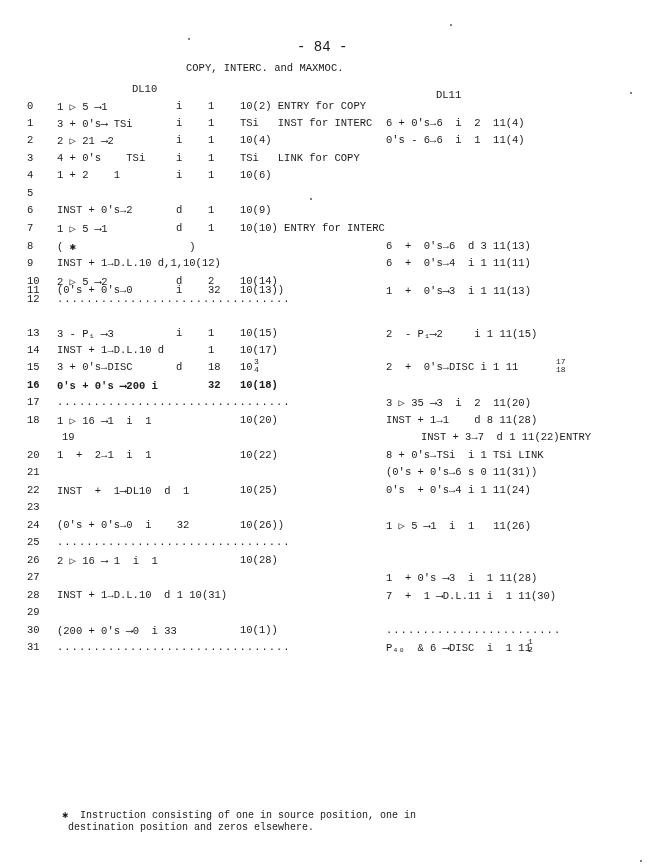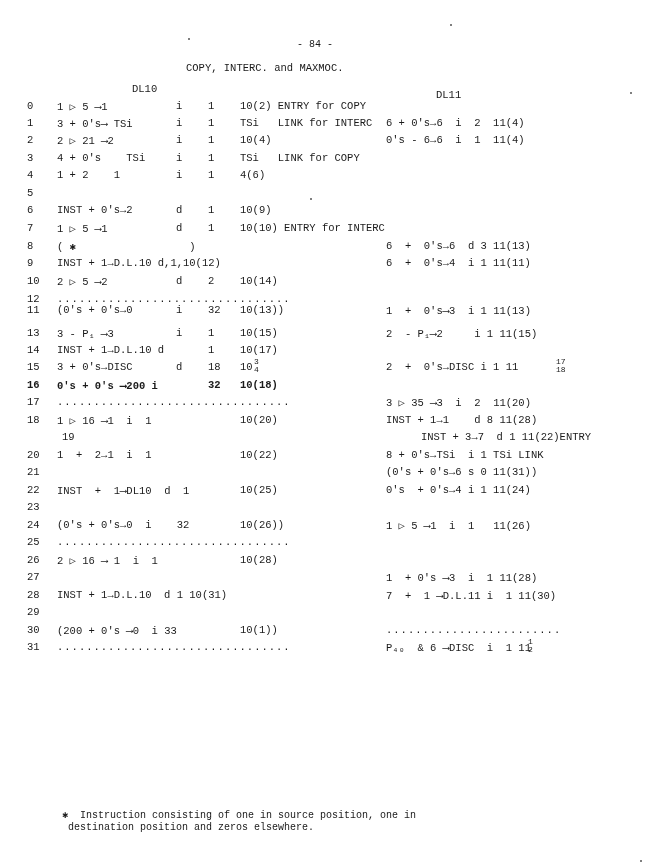--- a/index.html
+++ b/index.html
@@ -2,21 +2,21 @@
 <html><head>
   <meta charset="utf-8">
   <style>
     html, body { margin: 0; padding: 0; background: #ffffff; }
     body {
       width: 650px; height: 868px; position: relative; overflow: hidden;
       font-family: "Liberation Mono", "DejaVu Sans Mono", monospace;
       color: #1a1a1a; font-size: 10.5px;
     }
     .abs { position: absolute; white-space: pre; line-height: 1; }
-    .page-num { left: 297px; top: 40px; font-size: 10px; }
+    .page-num { left: 297px; top: 40px; font-size: 14px; }
     .title { left: 186px; top: 63px; font-size: 10.5px; }
     .hdr-dl10 { left: 132px; top: 84px; }
     .hdr-dl11 { left: 428px; top: 90px; padding-left: 8px; }
     .row { position: absolute; left: 0; width: 650px; height: 14px; }
     .row .ln  { position: absolute; left: 27px; }
     .row .a   { position: absolute; left: 57px; }
     .row .b   { position: absolute; left: 176px; }
     .row .c   { position: absolute; left: 208px; }
     .row .d   { position: absolute; left: 240px; }
     .row .r   { position: absolute; left: 386px; }
@@ -41,21 +41,21 @@
       <span class="b">i</span>
       <span class="c">1</span>
       <span class="d">10(2) ENTRY for COPY</span>
       <span class="r"></span>
     </div>
     <div class="row" style="top: 117px;">
       <span class="ln">1</span>
       <span class="a">3 + 0's⟶ TSi</span>
       <span class="b">i</span>
       <span class="c">1</span>
-      <span class="d">TSi   LINK for INTERC</span>
+      <span class="d">TSi   INST for INTERC</span>
       <span class="r">6 + 0's→6  i  2  11(4)</span>
     </div>
     <div class="row" style="top: 134px;">
       <span class="ln">2</span>
       <span class="a">2 ▷ 21 ⟶2</span>
       <span class="b">i</span>
       <span class="c">1</span>
       <span class="d">10(4)</span>
       <span class="r">0's - 6→6  i  1  11(4)</span>
     </div>
@@ -65,21 +65,21 @@
       <span class="b">i</span>
       <span class="c">1</span>
       <span class="d">TSi   LINK for COPY</span>
       <span class="r"></span>
     </div>
     <div class="row" style="top: 169px;">
       <span class="ln">4</span>
       <span class="a">1 + 2    1</span>
       <span class="b">i</span>
       <span class="c">1</span>
-      <span class="d">4(6)</span>
+      <span class="d">10(6)</span>
       <span class="r"></span>
     </div>
     <div class="row" style="top: 187px;">
       <span class="ln">5</span>
       <span class="a"></span>
       <span class="b"></span>
       <span class="c"></span>
       <span class="d"></span>
       <span class="r"></span>
     </div>
@@ -116,21 +116,21 @@
       <span class="r">6  +  0's→4  i 1 11(11)</span>
     </div>
     <div class="row" style="top: 275px;">
       <span class="ln">10</span>
       <span class="a">2 ▷ 5 ⟶2</span>
       <span class="b">d</span>
       <span class="c">2</span>
       <span class="d">10(14)</span>
       <span class="r"></span>
     </div>
-    <div class="row" style="top: 304px; text-align: right;">
+    <div class="row" style="top: 284px; text-align: right;">
       <span class="ln">11</span>
       <span class="a">(0's + 0's→0</span>
       <span class="b">i</span>
       <span class="c">32</span>
       <span class="d">10(13))</span>
       <span class="r">1  +  0's⟶3  i 1 11(13)</span>
     </div>
     <div class="row" style="top: 293px;">
       <span class="ln">12</span>
       <span class="a dots">................................</span>

